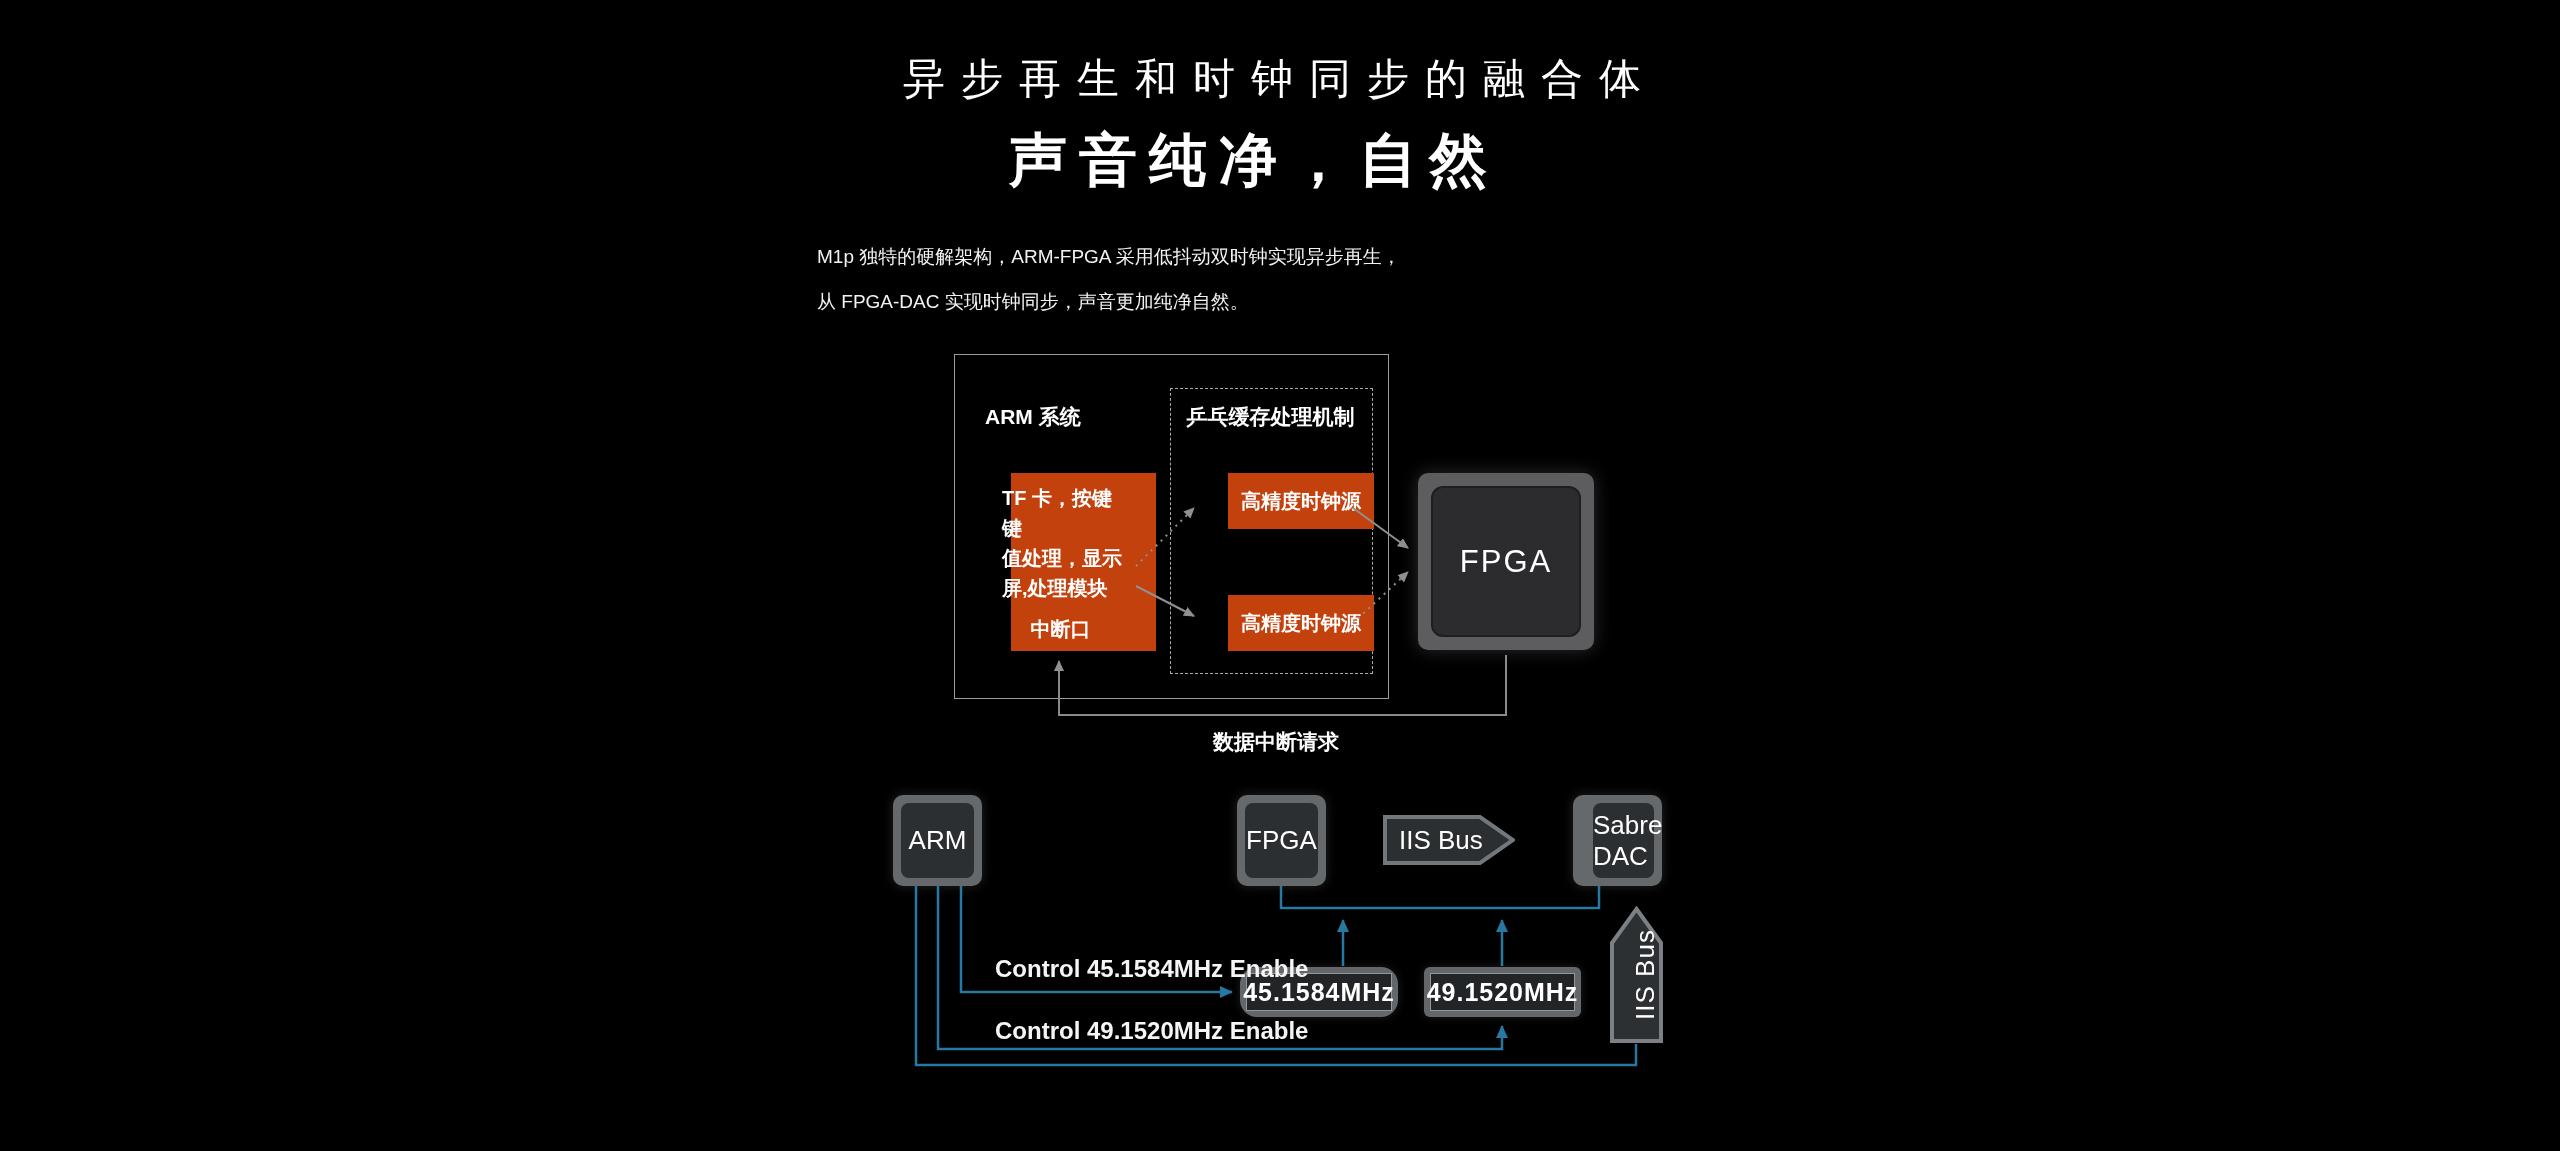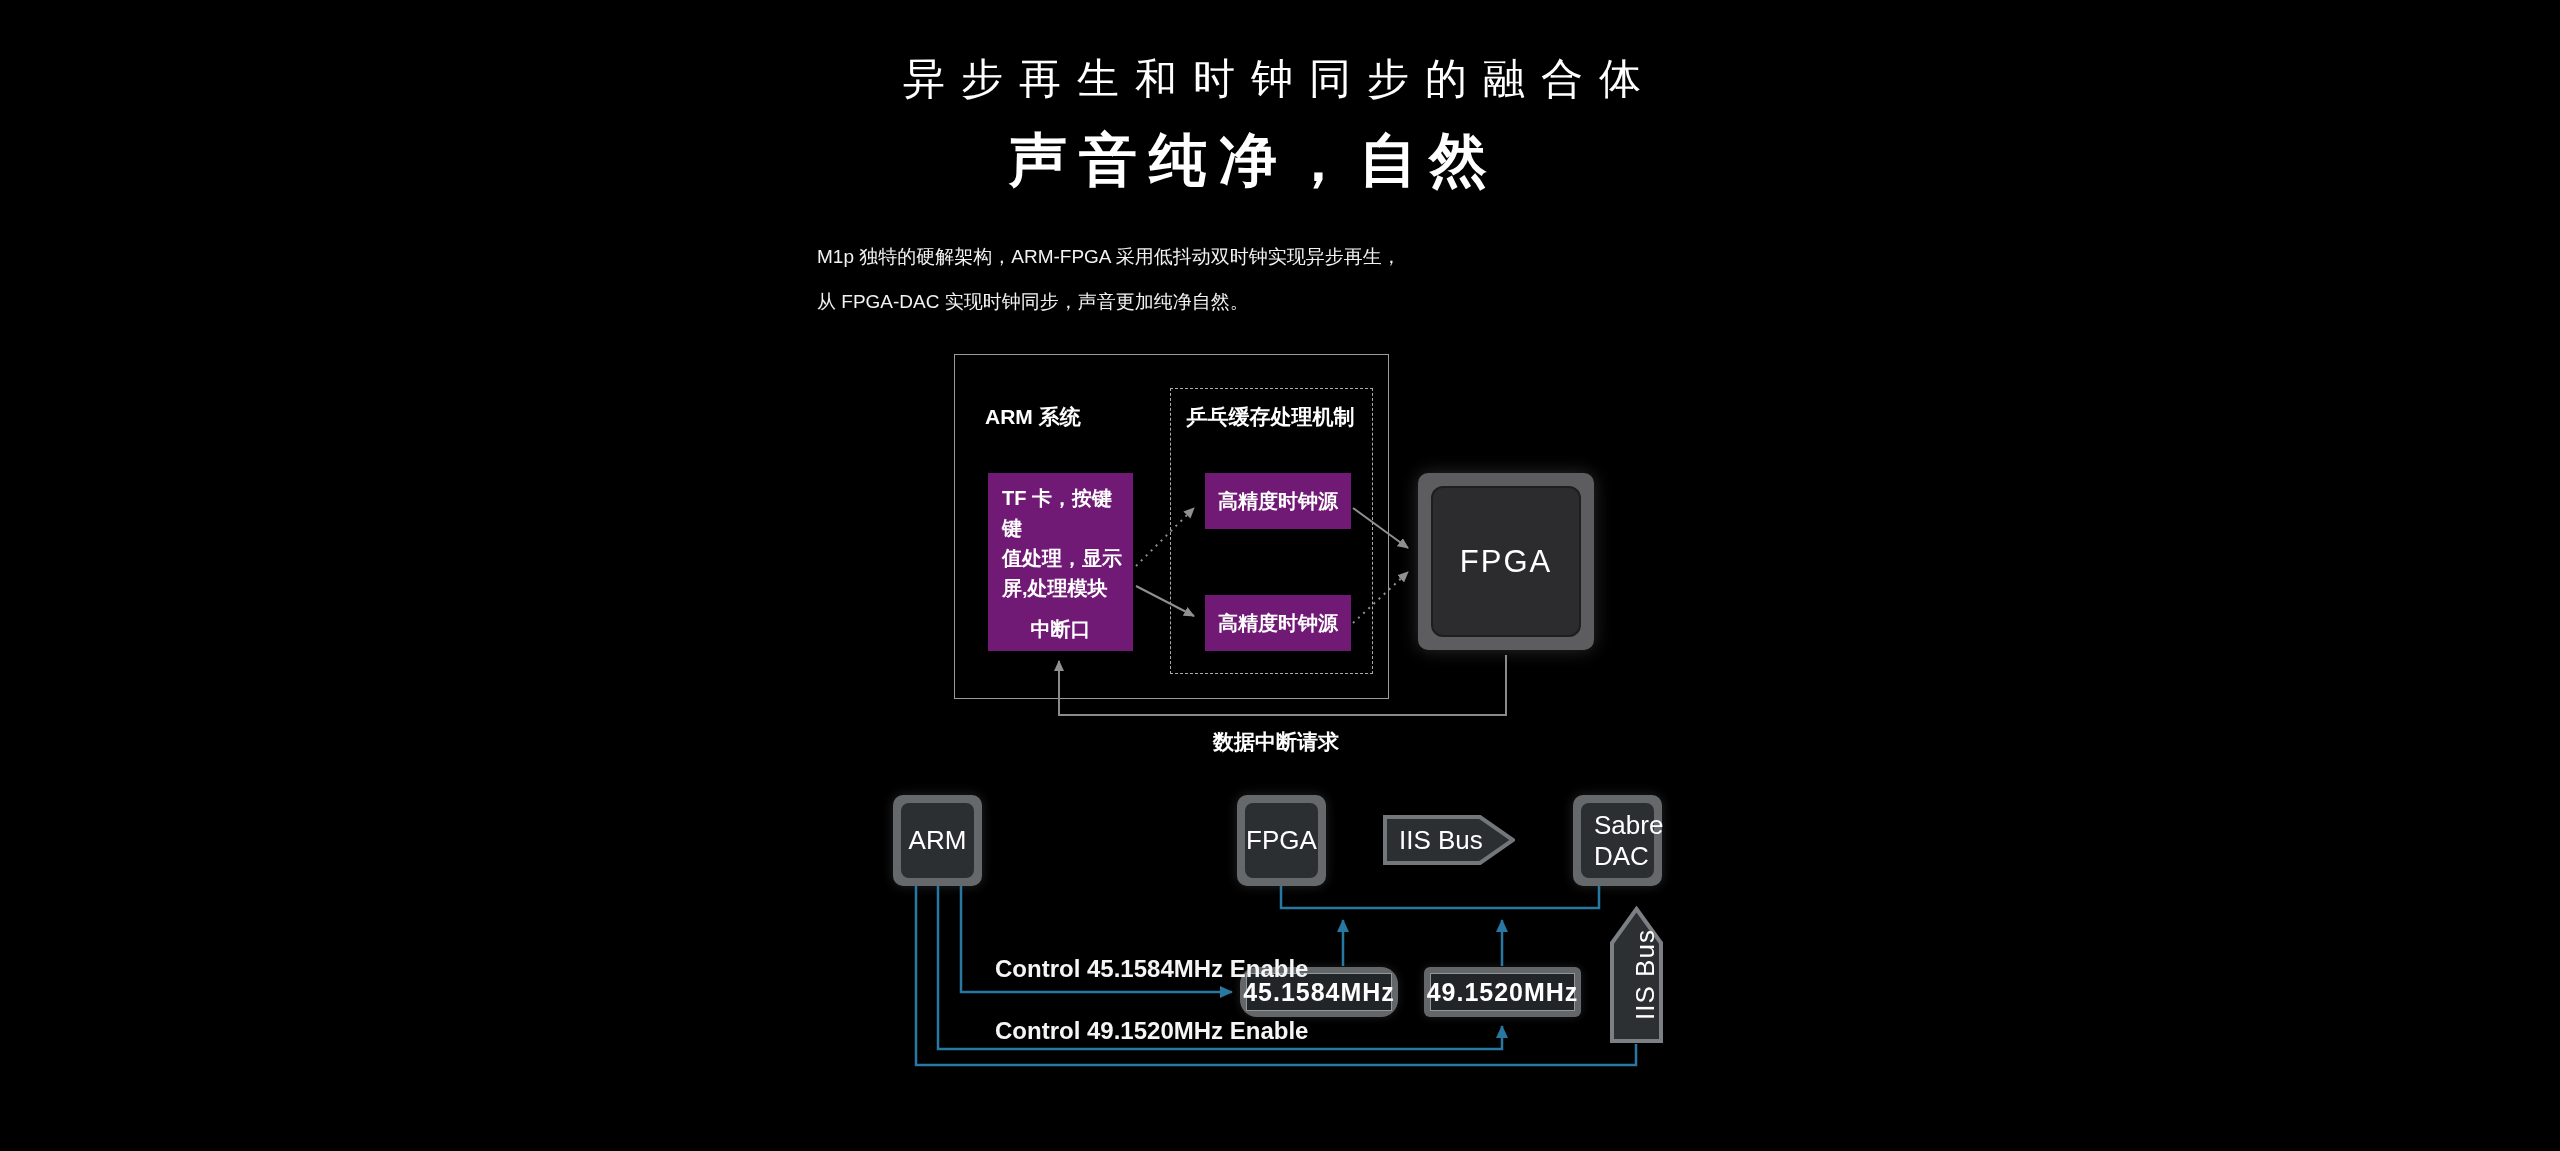--- a/index.html
+++ b/index.html
@@ -10,41 +10,41 @@
   .title{top:55px;left:0;width:2560px;text-align:center;font-size:42px;line-height:48px;
          font-weight:500;letter-spacing:16px;color:#fff;}
   .subtitle{top:126px;left:0;width:2508px;text-align:center;font-size:58px;line-height:68px;
             font-weight:700;letter-spacing:12px;color:#fff;}
   .desc{left:817px;top:234px;font-size:19px;line-height:45px;font-weight:400;color:#f2f2f2;}
   
   .arm-outline{left:954px;top:354px;width:433px;height:343px;border:1px solid #9b9b9b;}
   .dashed-box{left:1170px;top:388px;width:201px;height:284px;border:1px dashed #ababab;}
   .arm-sys-label{left:985px;top:404px;font-size:21px;font-weight:700;line-height:26px;}
   .pingpong-label{left:1170px;top:404px;width:201px;text-align:center;font-size:21px;font-weight:700;line-height:26px;}
-  .gray-box{background:#701a75;}
+  .gray-box{background:#c2410c;margin-left:23px;}
   .tf-box{left:988px;top:473px;width:145px;height:178px;}
   .tf-text{left:1002px;top:483px;width:126px;font-size:20px;font-weight:700;line-height:30px;}
   .interrupt-port{left:988px;top:616px;width:145px;text-align:center;font-size:20px;font-weight:700;}
   .clock-src{width:146px;height:56px;left:1205px;display:flex;align-items:center;justify-content:center;
              font-size:20px;font-weight:700;}
   .clock-src.top{top:473px;} .clock-src.bottom{top:595px;}
   .fpga-panel{left:1418px;top:473px;width:176px;height:177px;background:#5d5d5f;border-radius:10px;
               box-shadow:0 0 18px rgba(200,200,200,0.22);}
   .fpga-inner{position:absolute;left:13px;top:13px;right:13px;bottom:13px;background:#2c2c2e;
               border:2px solid #1e1e20;border-radius:12px;display:flex;align-items:center;justify-content:center;
               font-size:31px;letter-spacing:2px;font-weight:400;color:#fff;}
   .data-int-label{left:1076px;top:728px;width:400px;text-align:center;font-size:21px;font-weight:700;}
   
   .chip{width:89px;height:91px;top:795px;background:#66696c;border-radius:10px;
         box-shadow:0 0 12px rgba(200,200,200,0.18);}
   .chip-inner{position:absolute;left:8px;top:8px;right:8px;bottom:8px;background:#2b2f32;border-radius:8px;
               display:flex;align-items:center;justify-content:center;font-size:26px;color:#fff;}
   .chip-arm{left:893px;} .chip-fpga{left:1237px;} .chip-dac{left:1573px;}
   .chip-inner.two-line{flex-direction:column;align-items:flex-start;justify-content:center;
-                       padding-left:13px;line-height:31px;font-size:26px;}
+                       line-height:31px;font-size:26px;margin-left:12px;}
   .ctl-label{left:995px;font-size:24px;font-weight:700;line-height:22px;color:#f5f5f5;}
   .ctl-45{top:958px;} .ctl-49{top:1020px;}
   .freq-box{top:967px;height:50px;background:#64676a;border-radius:6px;
             box-shadow:0 0 10px rgba(200,200,200,0.15);}
   .freq-45{left:1240px;width:158px;border-radius:17px;} .freq-49{left:1424px;width:157px;}
   .freq-inner{position:absolute;left:6px;top:6px;right:6px;bottom:6px;background:#222528;
               border:1px solid #94979a;display:flex;align-items:center;justify-content:center;
               font-size:25px;font-weight:700;letter-spacing:1px;color:#fff;}
   .iis-h{left:1383px;top:815px;width:132px;height:50px;}
   .iis-h-label{position:absolute;left:16px;top:0;height:50px;display:flex;align-items:center;

